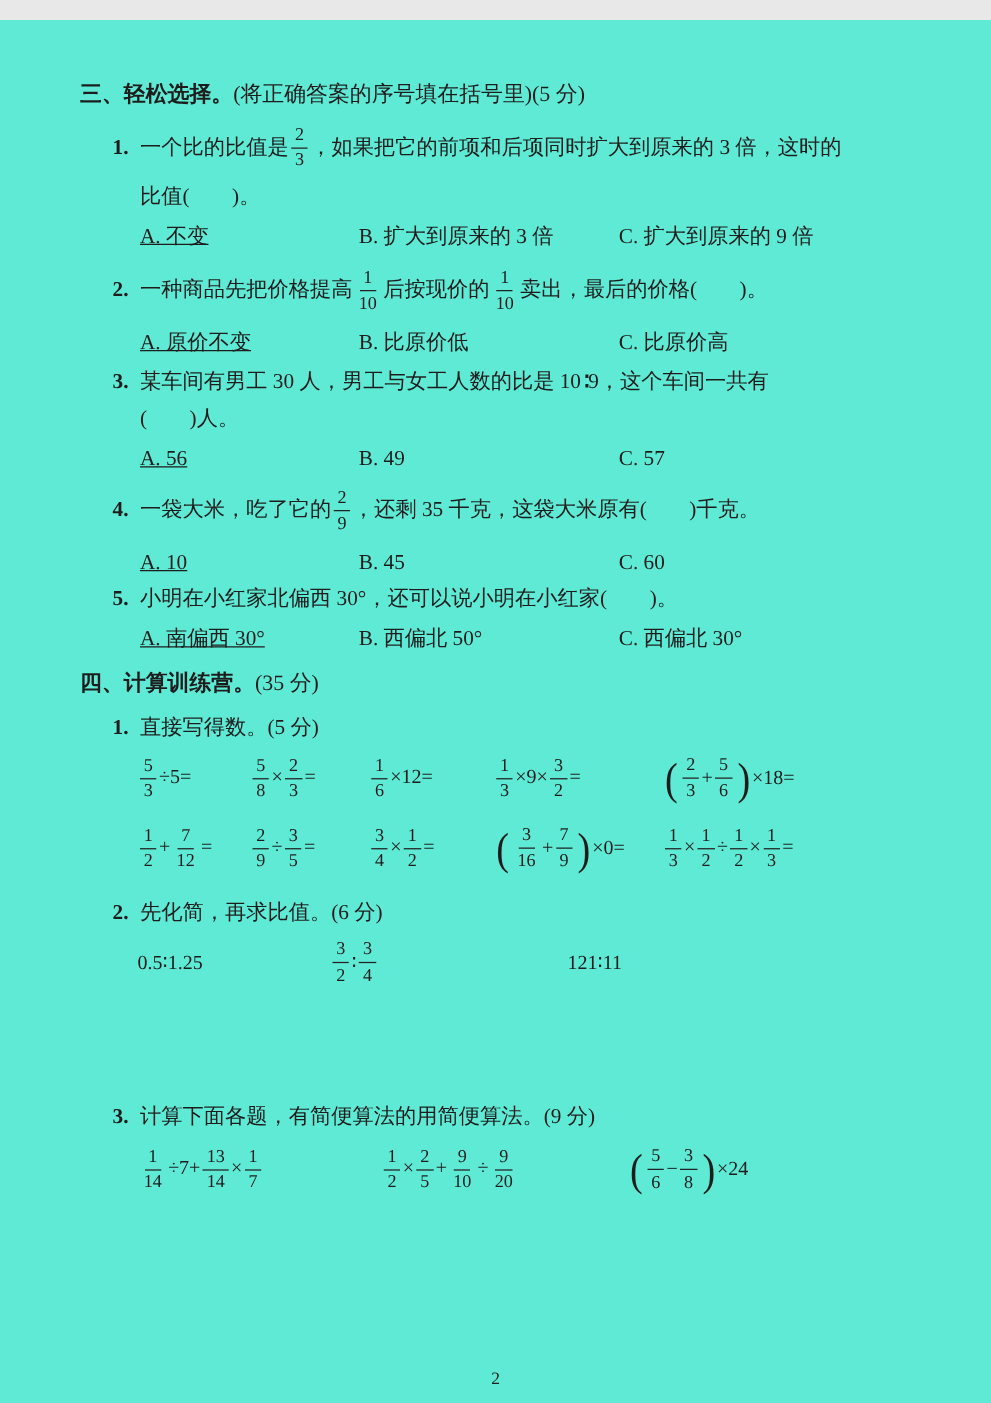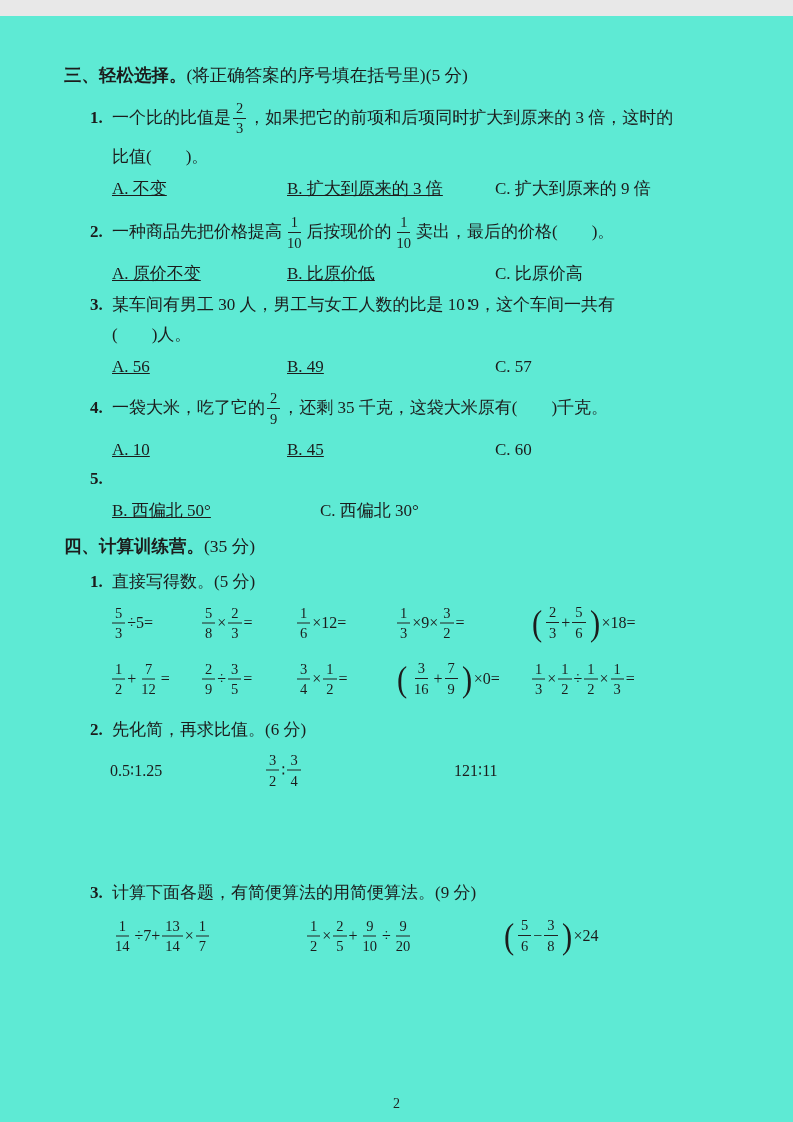--- a/index.html
+++ b/index.html
@@ -16,21 +16,21 @@
 
   .question{padding-left:26px;}
   .qline{display:flex;align-items:center;min-height:24px;line-height:1.45;}
   .qnum{font-weight:bold;width:22px;flex:none;white-space:pre;}
   .stem{display:flex;align-items:center;white-space:pre;flex-wrap:nowrap;justify-content:center;}
   .cont{padding-left:22px;margin-top:5px;}
   .tall{min-height:44px;}
 
   .opts{display:flex;padding-left:22px;margin-top:7px;line-height:1.4;}
   .opt-a{width:175px;flex:none;white-space:pre;text-decoration:underline;}
-  .opt-b{width:208px;flex:none;white-space:pre;text-decoration:underline;}
+  .opt-b{width:208px;flex:none;white-space:pre;}
   .opt-c{flex:1;white-space:pre;}
 
   .mtext{white-space:pre;}
   .frac{display:inline-flex;flex-direction:column;align-items:center;line-height:1;margin:0 2px;font-size:14.5px;}
   .fnum{padding:0 3px 2.5px;border-bottom:1.2px solid #222;}
   .fden{padding:2.5px 3px 0;}
   .bigparen{font-size:36px;line-height:1;font-weight:300;padding:0 1px;transform:scaleX(.85);}
 
   .sub-title{display:flex;margin-top:10px;line-height:1.5;}
   .sub-text{white-space:pre;}
@@ -108,22 +108,24 @@
       <div class="opts">
         <span class="opt-a">A. 10</span>
         <span class="opt-b">B. 45</span>
         <span class="opt-c">C. 60</span>
       </div>
     </div>
 
     <div class="question q5-gap">
       <div class="qline">
         <span class="qnum">5.</span>
+        <span class="stem"><span class="mtext">小明在小红家北偏西 30°，还可以说小明在小红家(        )。</span></span>
       </div>
       <div class="opts">
+        <span class="opt-a">A. 南偏西 30°</span>
         <span class="opt-b">B. 西偏北 50°</span>
         <span class="opt-c">C. 西偏北 30°</span>
       </div>
     </div>
 
     <div class="sec-heading sec4-gap">
       <span class="sec-title">四、计算训练营。</span>
         <span class="sec-note">(35 分)</span>
     </div>
 

